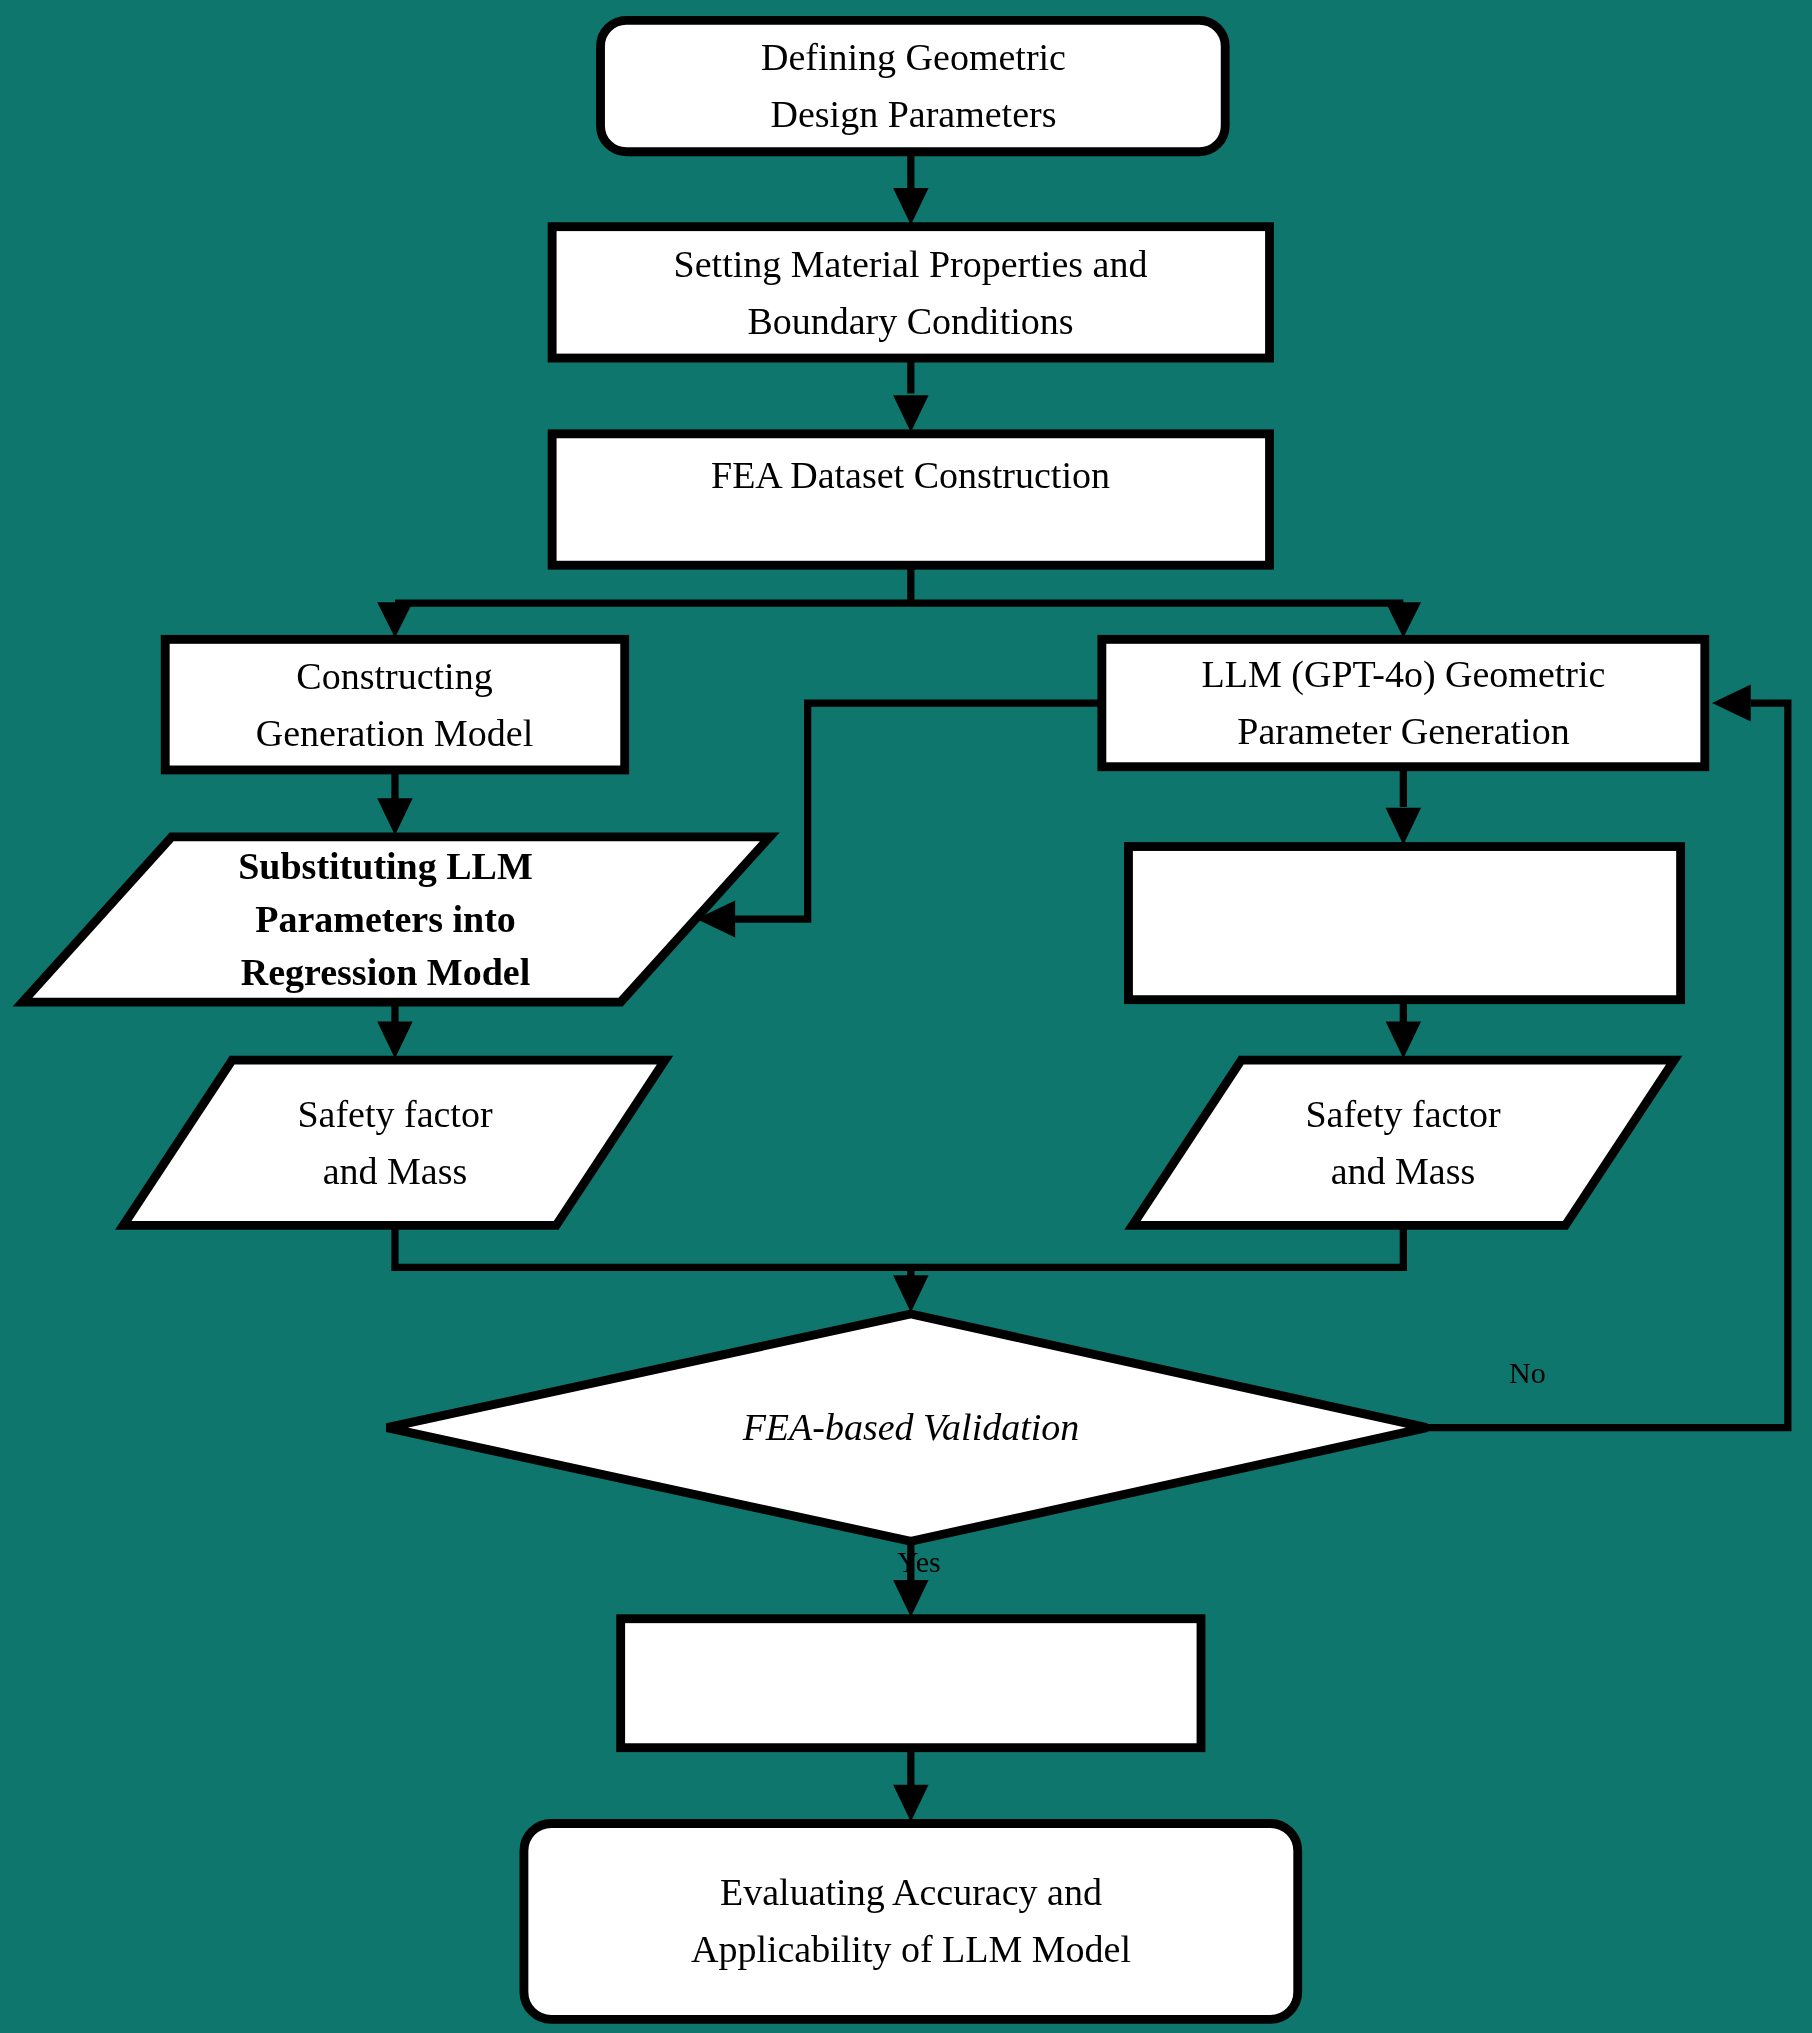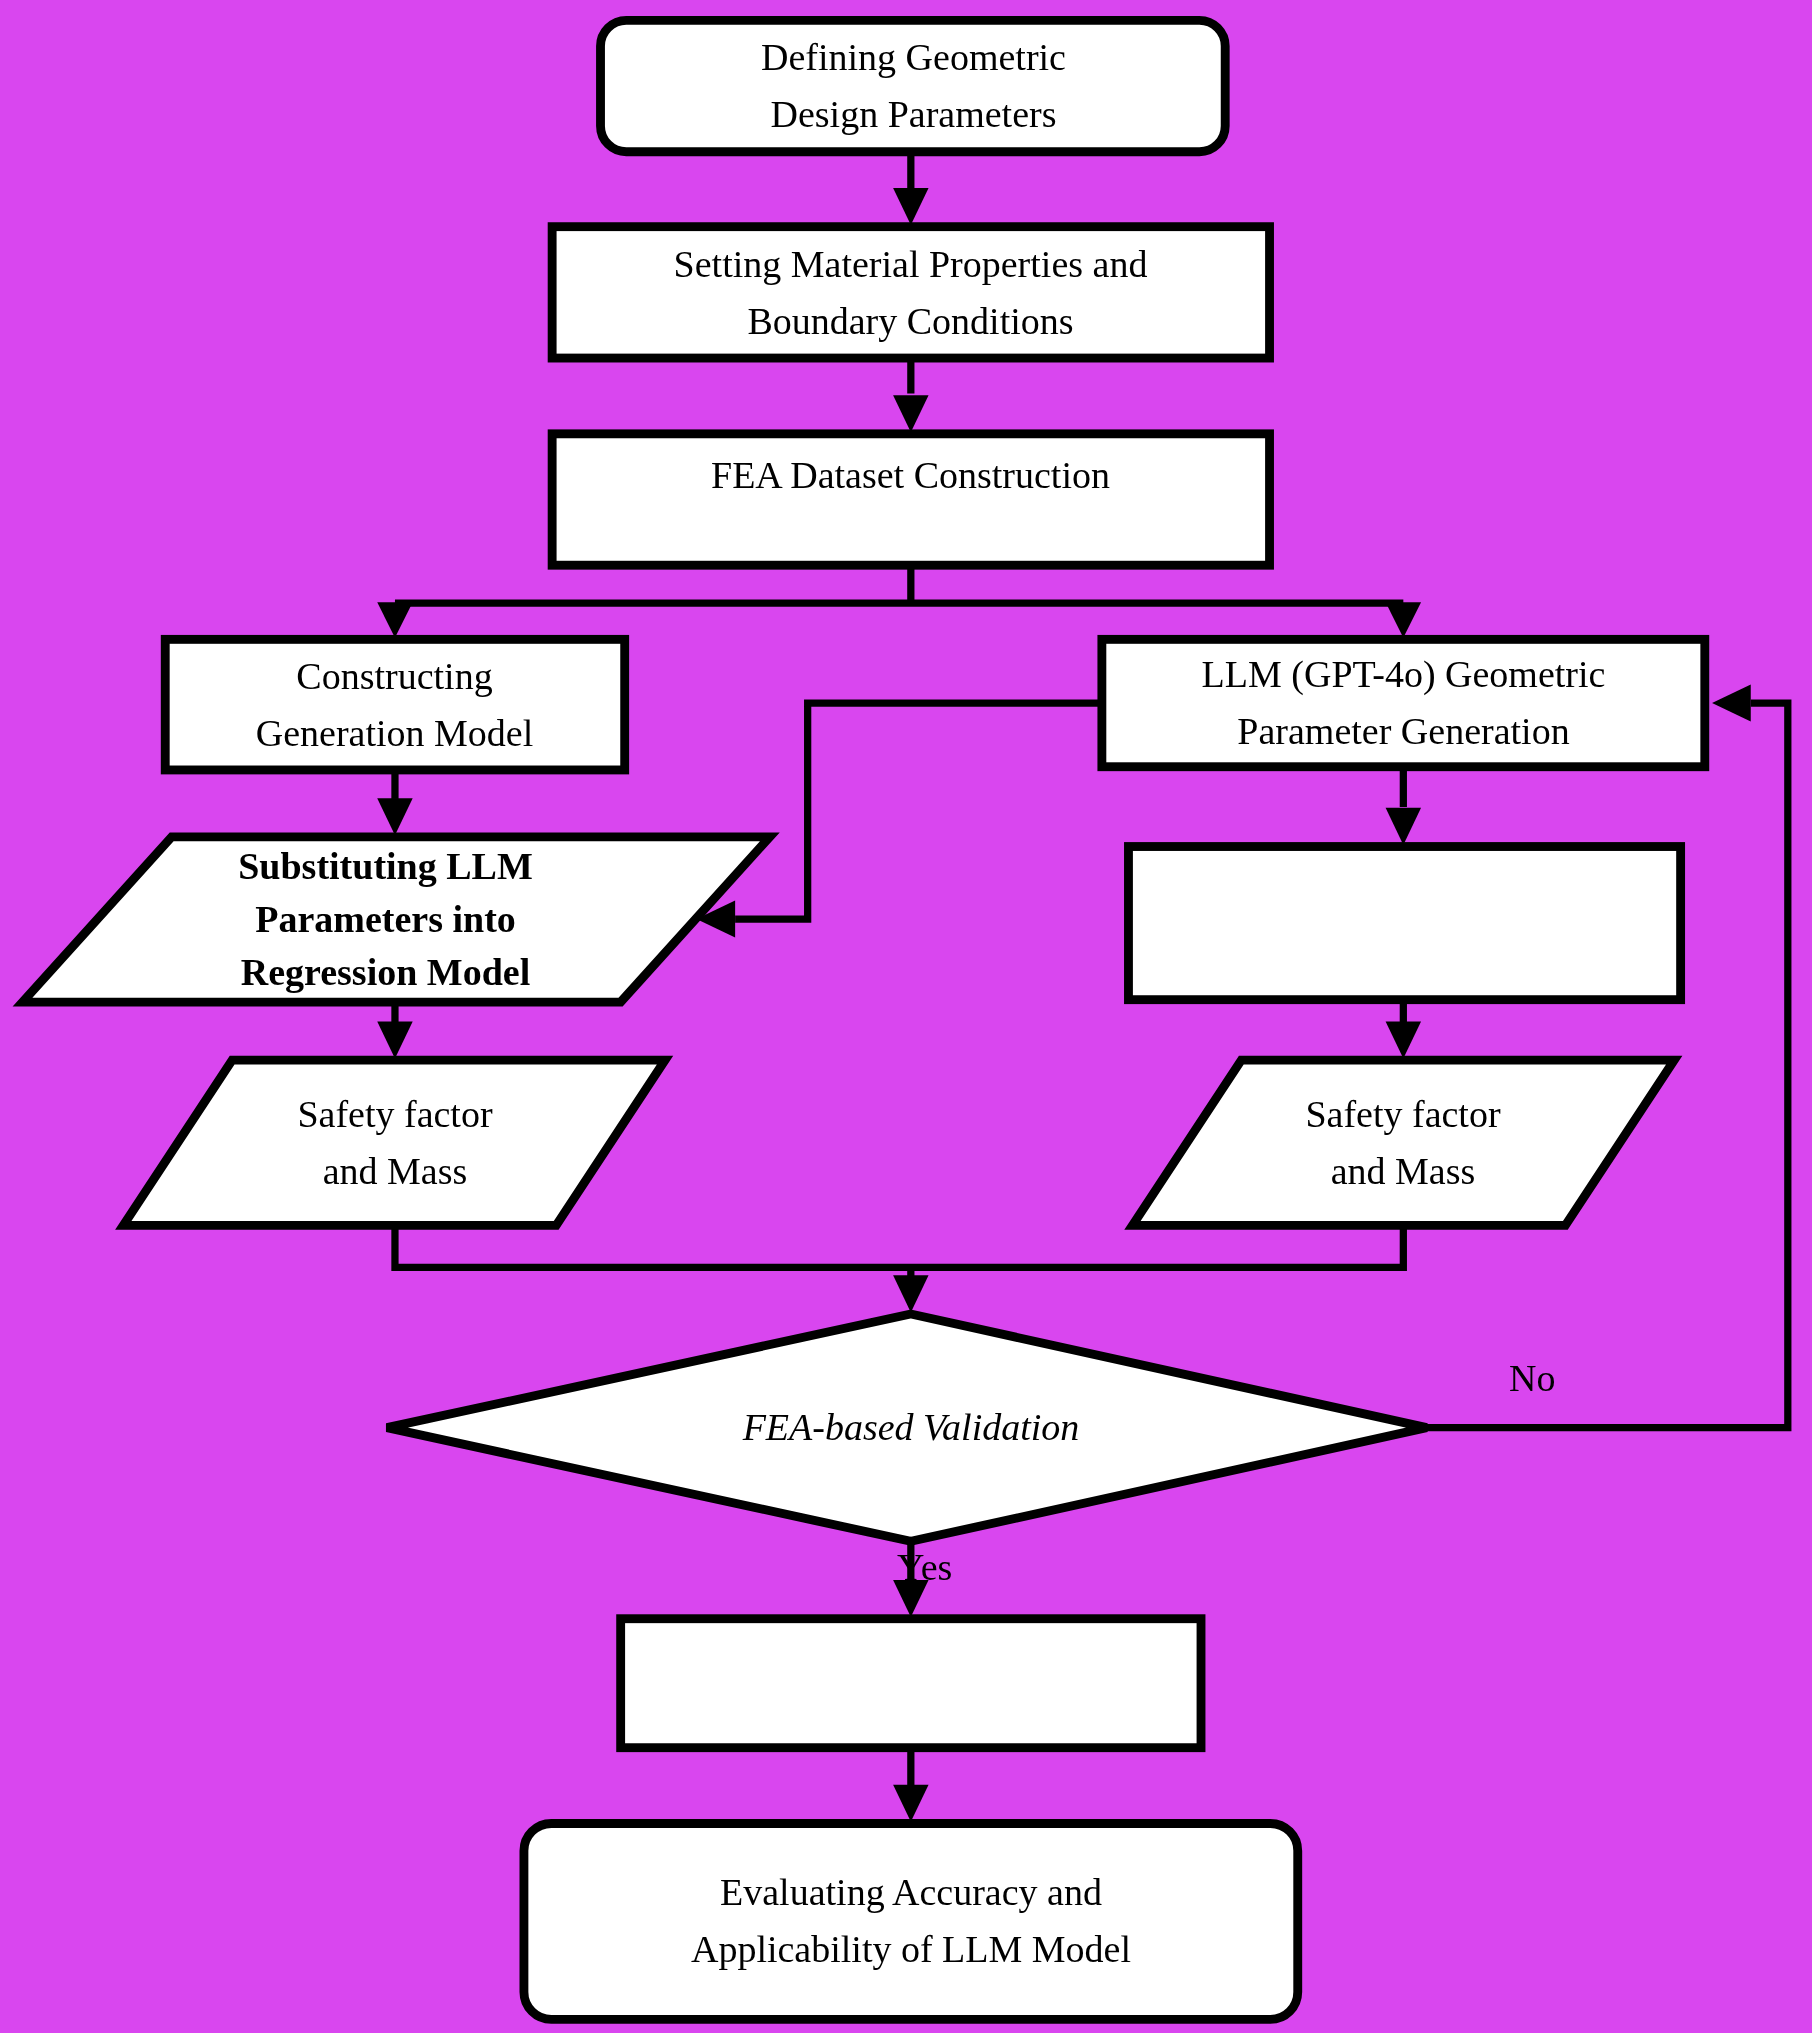--- a/index.html
+++ b/index.html
@@ -4,21 +4,21 @@
 <style>
   html, body {
     margin: 0;
     padding: 0;
     background: #ffffff;
   }
   .stage {
     position: relative;
     width: 1812px;
     height: 2034px;
-    background: #d946ef;
+    background: #0f766e;
     font-family: "Liberation Serif", serif;
     color: #000000;
     overflow: hidden;
   }
   .stage svg {
     position: absolute;
     left: 0;
     top: 0;
   }
   .label {
@@ -28,21 +28,21 @@
     justify-content: center;
     text-align: center;
     white-space: pre-line;
     font-size: 38px;
     line-height: 1.5;
     color: #000000;
     pointer-events: none;
   }
   .edge-label {
     position: absolute;
-    font-size: 38px;
+    font-size: 30px;
     color: #000000;
     white-space: nowrap;
     pointer-events: none;
   }
 </style>
 </head>
 <body>
 
 <div class="stage">
 

